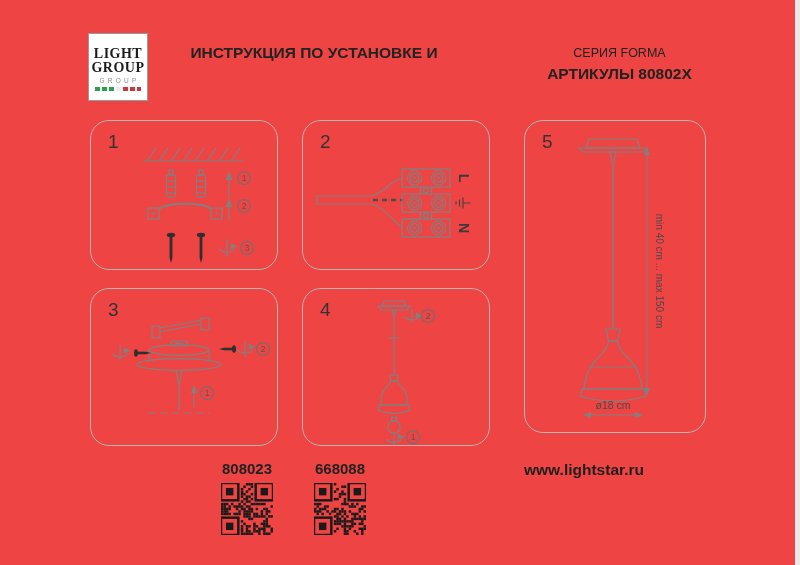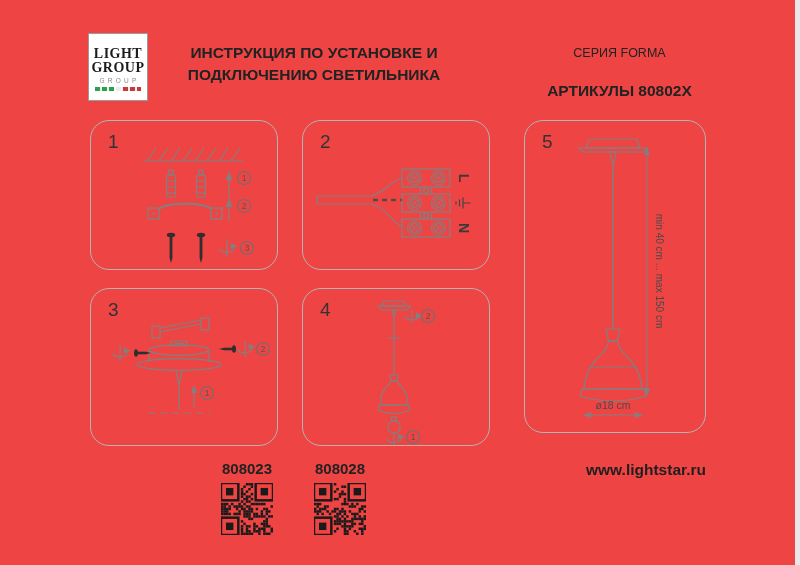--- a/index.html
+++ b/index.html
@@ -14,57 +14,56 @@
     letter-spacing:0.5px;color:#1c1c1c;}
   .logo-group{font-size:6.5px;letter-spacing:3.2px;color:#8a8a8a;margin-top:3px;margin-left:3px;}
   .logo-flag{width:46px;height:4px;margin-top:3px;
     background:
       repeating-linear-gradient(90deg, rgba(255,255,255,0) 0 5px, rgba(255,255,255,0.9) 5px 7px),
       linear-gradient(90deg,#2e9e4f 0 42%, #ececec 42% 58%, #c53a3a 58% 100%);}
   .doc-title{position:absolute;left:158px;top:42px;width:312px;text-align:center;
     font-weight:bold;font-size:15.5px;line-height:1.45;color:#222;}
   .series-block{position:absolute;left:522px;top:46px;width:195px;text-align:center;color:#222;}
   .series-line{font-weight:normal;font-size:12.5px;}
-  .articles-line{font-weight:bold;font-size:15.5px;margin-top:22px;}
+  .articles-line{font-weight:bold;font-size:15.5px;margin-top:5px;}
 
   
   .panel{position:absolute;border:1.4px solid #b3b3b3;border-radius:19px;box-sizing:border-box;}
   .p1{left:90px;top:120px;width:188px;height:150px;}
   .p2{left:302px;top:120px;width:188px;height:150px;}
   .p3{left:90px;top:288px;width:188px;height:158px;}
   .p4{left:302px;top:288px;width:188px;height:158px;}
   .p5{left:524px;top:120px;width:182px;height:313px;}
   .step-num{position:absolute;top:10px;left:17px;font-size:19px;color:#333;}
   .panel svg{position:absolute;left:0;top:0;}
 
   
   .article-col{position:absolute;top:460px;width:64px;text-align:center;}
   .col1{left:215px;} .col2{left:308px;}
   .article-num{font-weight:bold;font-size:15px;color:#222;}
   .qr{display:block;margin:6px auto 0 auto;}
-  .website{position:absolute;left:524px;top:461px;width:182px;text-align:right;
+  .website{position:absolute;left:524px;top:461px;width:182px;text-align:left;
     font-weight:bold;font-size:15.5px;color:#1f1f1f;}
 
   text{font-family:"Liberation Sans", sans-serif;}
 </style>
 </head>
 <body>
 
 <div class="page">
 
   <div class="logo-box">
     <div class="logo-word">LIGHT</div>
     <div class="logo-word">GROUP</div>
     <div class="logo-group">GROUP</div>
     <div class="logo-flag"></div>
   </div>
 
   <div class="doc-title">
     <div>ИНСТРУКЦИЯ ПО УСТАНОВКЕ И</div>
-    <div>ПОДКЛЮЧЕНИЮ СВЕТИЛЬНИКА</div>
   </div>
 
   <div class="series-block">
     <div class="series-line">СЕРИЯ FORMA</div>
     <div class="articles-line">АРТИКУЛЫ 80802X</div>
   </div>
 
   <div class="panel p1">
     <div class="step-num">1</div>
     <svg width="188" height="150" viewBox="0 0 188 150">
@@ -425,21 +424,21 @@
           <rect x="0" y="0" width="7" height="7" fill="none" stroke="#1a1a1a" stroke-width="1"></rect>
           <rect x="2" y="2" width="3" height="3"></rect>
           <rect x="14" y="0" width="7" height="7" fill="none" stroke="#1a1a1a" stroke-width="1"></rect>
           <rect x="16" y="2" width="3" height="3"></rect>
           <rect x="0" y="14" width="7" height="7" fill="none" stroke="#1a1a1a" stroke-width="1"></rect>
           <rect x="2" y="16" width="3" height="3"></rect>
         </g>
       </svg>
   </div>
   <div class="article-col col2">
-    <div class="article-num">808028</div>
+    <div class="article-num">668088</div>
     <svg class="qr" width="52" height="52" viewBox="0 0 21 21">
         <g fill="#1a1a1a">
           <rect x="8" y="0" width="1" height="1"></rect>
           <rect x="11" y="1" width="1" height="1"></rect>
           <rect x="12" y="1" width="1" height="1"></rect>
           <rect x="9" y="2" width="1" height="1"></rect>
           <rect x="8" y="3" width="1" height="1"></rect>
           <rect x="11" y="3" width="1" height="1"></rect>
           <rect x="10" y="4" width="1" height="1"></rect>
           <rect x="11" y="4" width="1" height="1"></rect>

